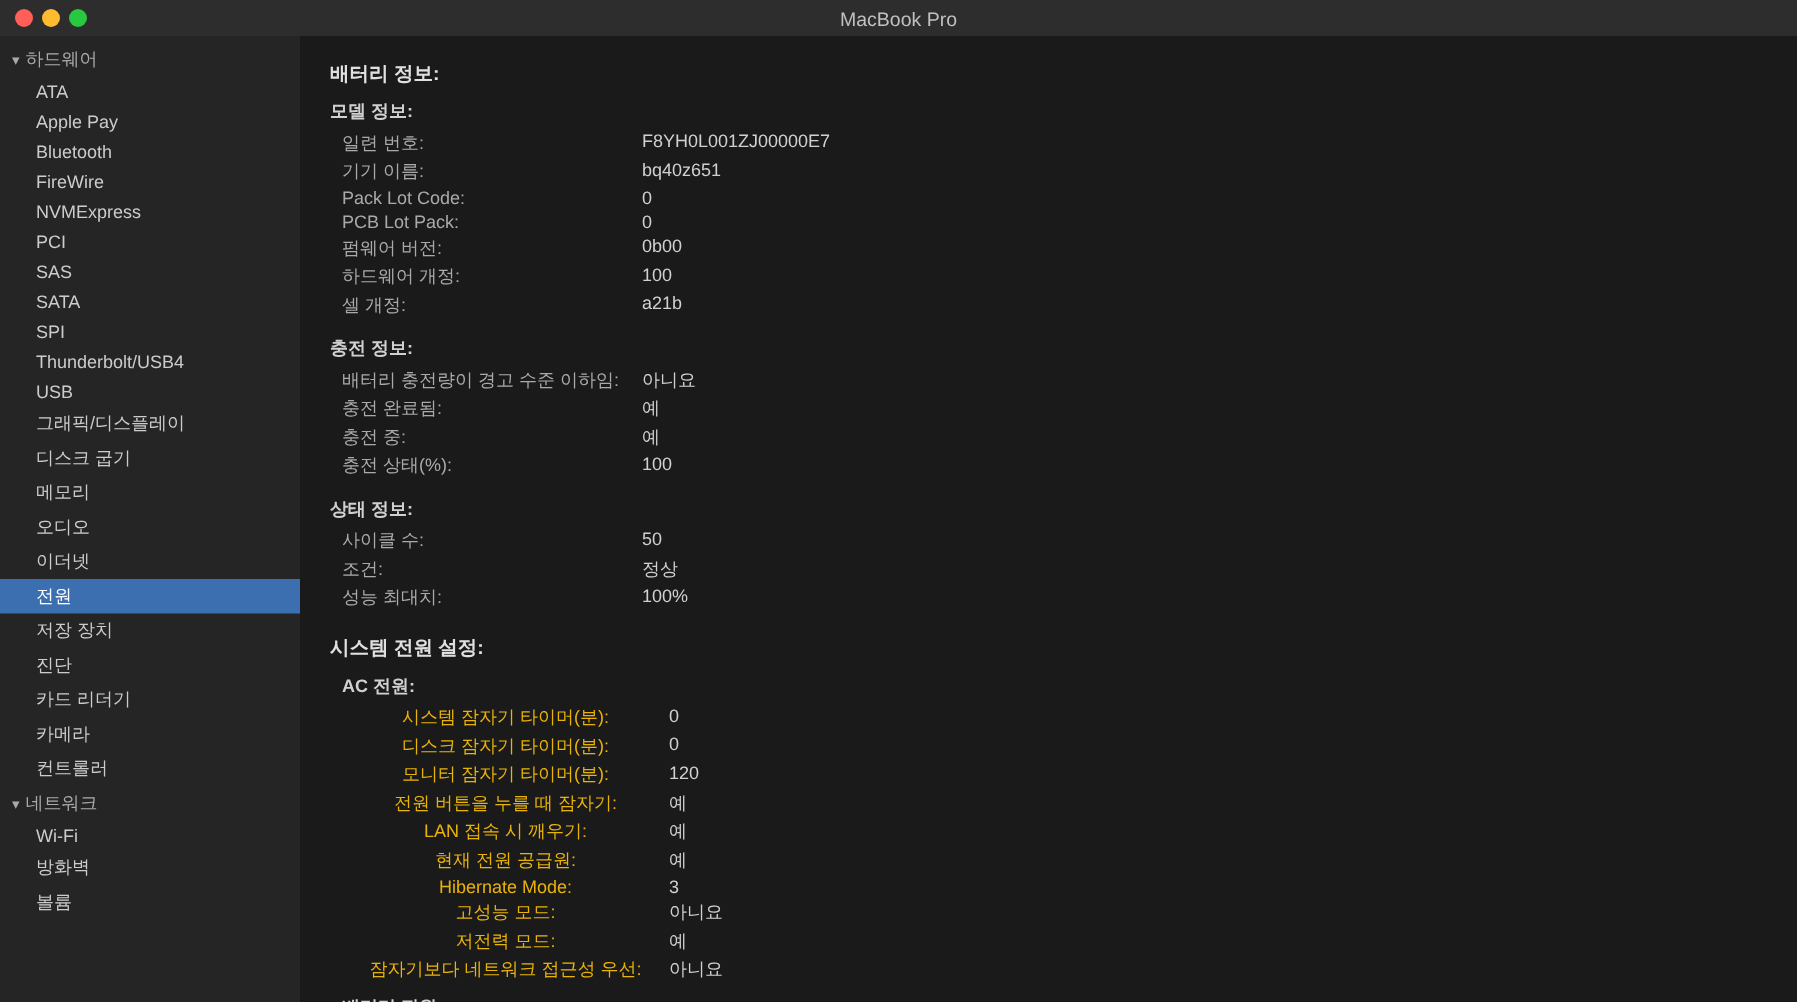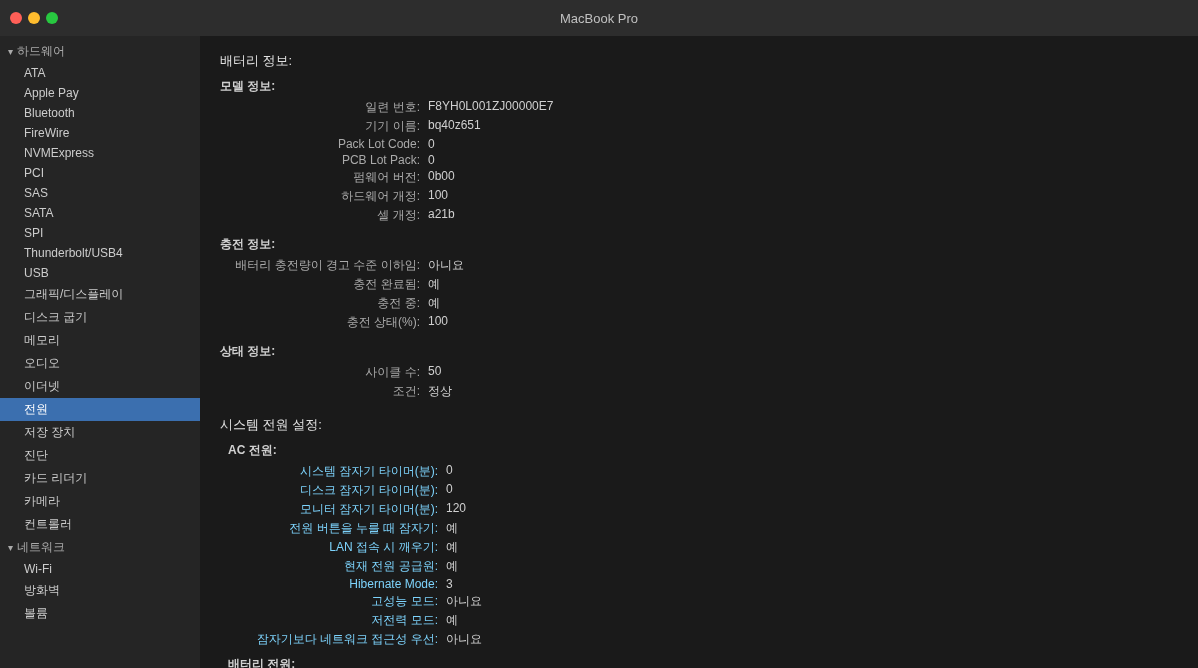--- a/index.html
+++ b/index.html
@@ -8,21 +8,21 @@
       font-size: 12px;
       background: #1e1e1e;
       color: #d0d0d0;
       width: 1198px;
       height: 668px;
       overflow: hidden;
       display: flex;
       flex-direction: column;
     }
     .title-bar {
-      height: 36px;
+      height: 24px;
       background: #2d2d2d;
       display: flex;
       align-items: center;
       justify-content: center;
       position: relative;
       flex-shrink: 0;
     }
     .title-bar-title {
       font-size: 13px;
       color: #c0c0c0;
@@ -91,37 +91,36 @@
       flex: 1;
       background: #1a1a1a;
       overflow-y: auto;
       padding: 16px 20px;
     }
     .content-area::-webkit-scrollbar { width: 8px; }
     .content-area::-webkit-scrollbar-thumb { background: #555; border-radius: 3px; }
 
     .section-title {
       font-size: 13px;
-      font-weight: 400;
+      font-weight: 700;
       color: #e0e0e0;
       margin-bottom: 8px;
     }
 
     .info-table {
       margin-left: 8px;
       margin-bottom: 12px;
     }
     .info-row {
       display: flex;
       margin-bottom: 2px;
     }
     .info-label {
       color: #aaa;
       min-width: 200px;
-      text-align: right;
       padding-right: 8px;
     }
     .info-value {
       color: #d0d0d0;
     }
 
     .sub-section-title {
       font-size: 12px;
       font-weight: 600;
       color: #d0d0d0;
@@ -130,23 +129,23 @@
     }
     .sub-info-table {
       margin-left: 16px;
       margin-bottom: 6px;
     }
     .sub-info-row {
       display: flex;
       margin-bottom: 2px;
     }
     .sub-info-label {
-      color: #7dd3fc;
+      color: #eab308;
       min-width: 210px;
-      text-align: right;
+      text-align: center;
       padding-right: 8px;
     }
     .sub-info-value {
       color: #d0d0d0;
     }
   </style>
 </head>
 <body>
 
 <div class="title-bar">
@@ -249,20 +248,24 @@
       <div class="sub-section-title">상태 정보:</div>
       <div class="info-table">
         <div class="info-row">
           <span class="info-label">사이클 수:</span>
           <span class="info-value">50</span>
         </div>
         <div class="info-row">
           <span class="info-label">조건:</span>
           <span class="info-value">정상</span>
         </div>
+        <div class="info-row">
+          <span class="info-label">성능 최대치:</span>
+          <span class="info-value">100%</span>
+        </div>
       </div>
       <div class="section-title" style="margin-top: 16px;">시스템 전원 설정:</div>
       <div class="sub-section-title" style="margin-left: 8px;">AC 전원:</div>
       <div class="sub-info-table">
         <div class="sub-info-row">
           <span class="sub-info-label">시스템 잠자기 타이머(분):</span>
           <span class="sub-info-value">0</span>
         </div>
         <div class="sub-info-row">
           <span class="sub-info-label">디스크 잠자기 타이머(분):</span>

